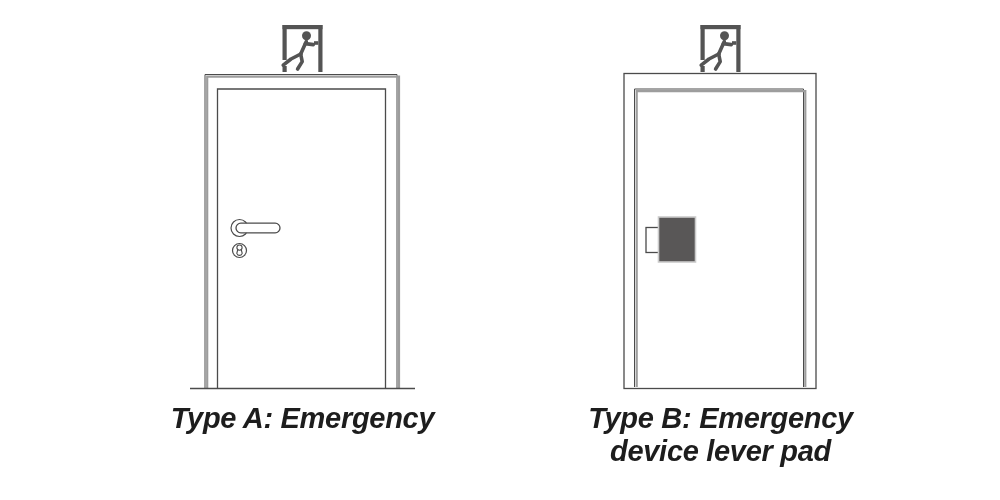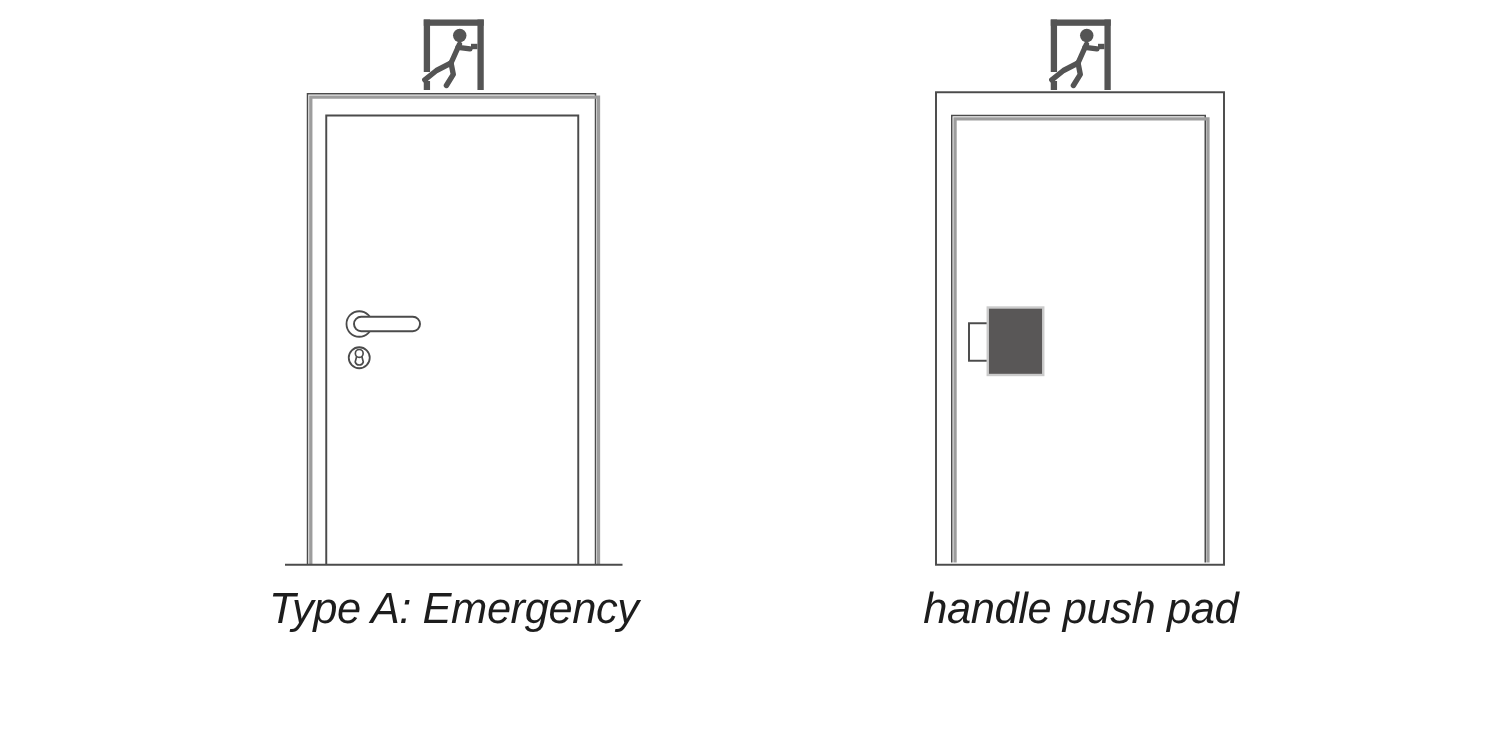--- a/index.html
+++ b/index.html
@@ -7,22 +7,22 @@
     background: #ffffff;
     font-family: "Liberation Sans", sans-serif;
   }
   .canvas {
     position: relative;
     width: 1000px; height: 500px;
     background: var(--canvas-bg, #ffffff);
     overflow: hidden;
   }
   .fig {
-    position: absolute; top: 8px;
-    width: 265px; height: 470px;
+    position: absolute; top: 20px;
+    width: 265px; height: 470px; font-weight: bold;
   }
   .fig-a { left: 170px; }
   .fig-b { left: 588px; }
   .exit-icon {
     position: absolute; top: 4px;
     width: 47px; height: 48px;
   }
   .fig-a .exit-icon { left: 109px; }
   .fig-b .exit-icon { left: 109px; }
   .door-svg {
@@ -126,17 +126,18 @@
       <path class="ln-dark-thin" d="M46.5,317 L46.5,19 L215.5,19 L215.5,317"></path>
       <path class="ln-gray" d="M48.7,317 L48.7,21.2 L217.3,21.2 L217.3,317"></path>
 
       <g>
         <rect class="ln-hw" x="58" y="157.5" width="14.5" height="25"></rect>
         <rect class="pad-rect" x="70.5" y="147" width="37" height="45"></rect>
       </g>
     </svg>
 
     <figcaption class="caption">
-      <div>handle push pad</div>
+      <div>Type B: Emergency</div>
+      <div>device lever pad</div>
     </figcaption>
   </figure>
 
 </div>
 
 </body></html>

